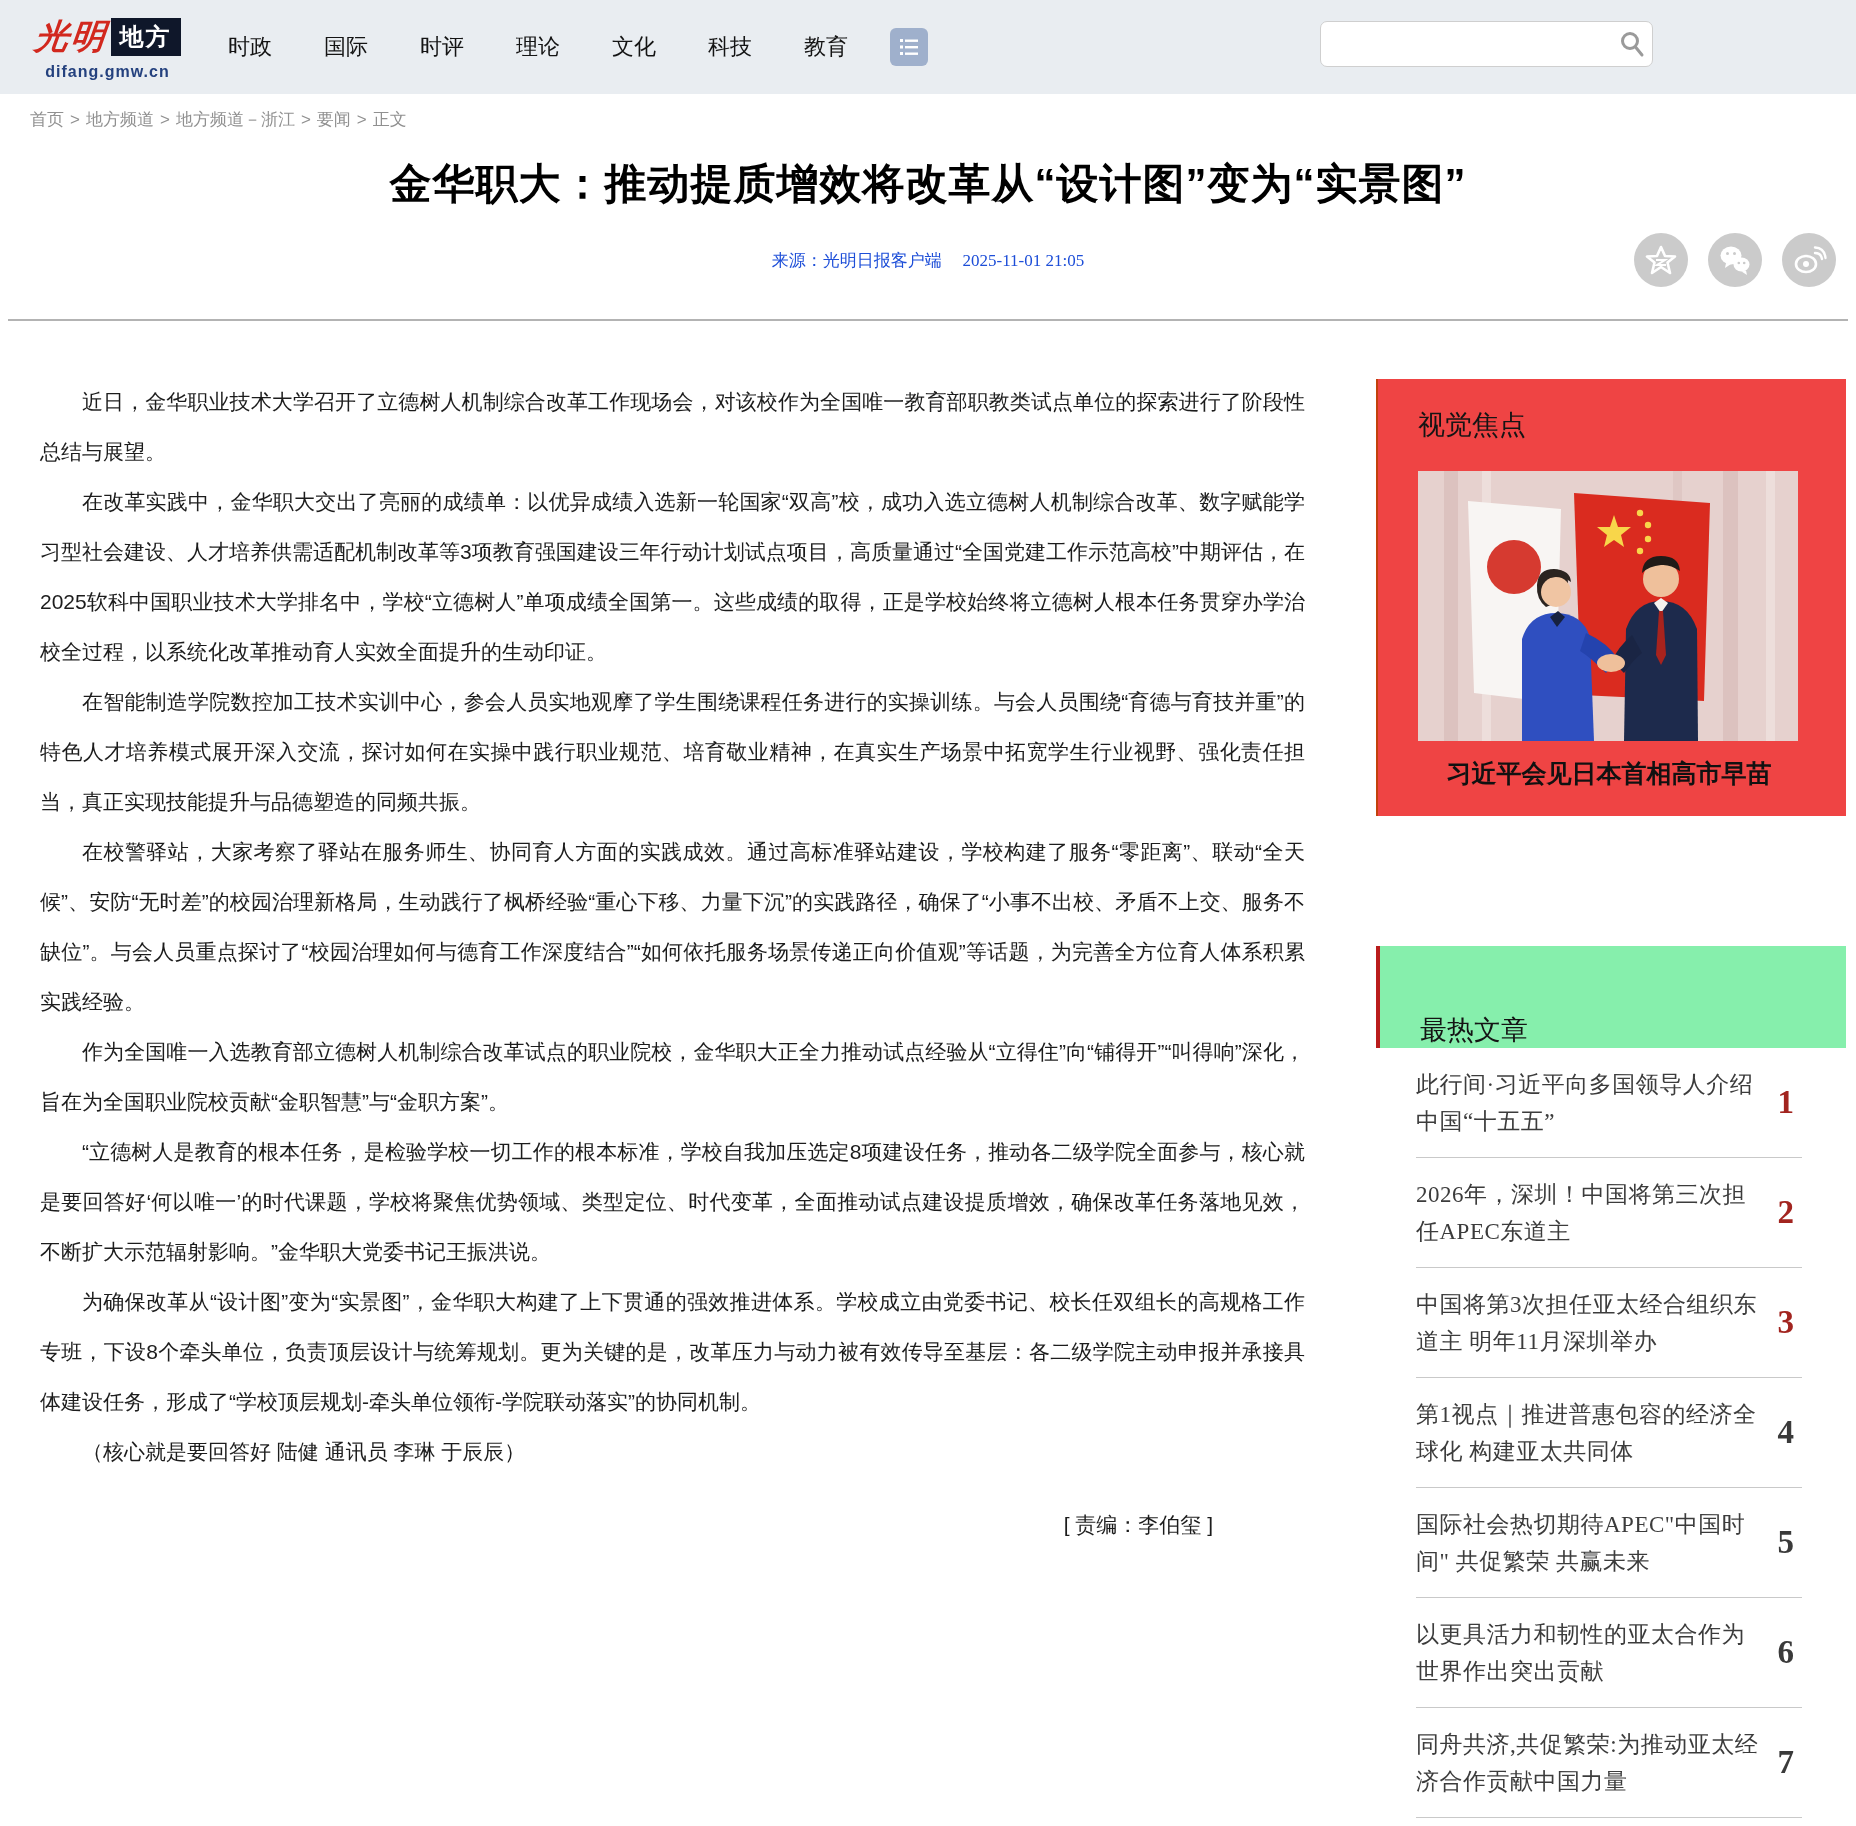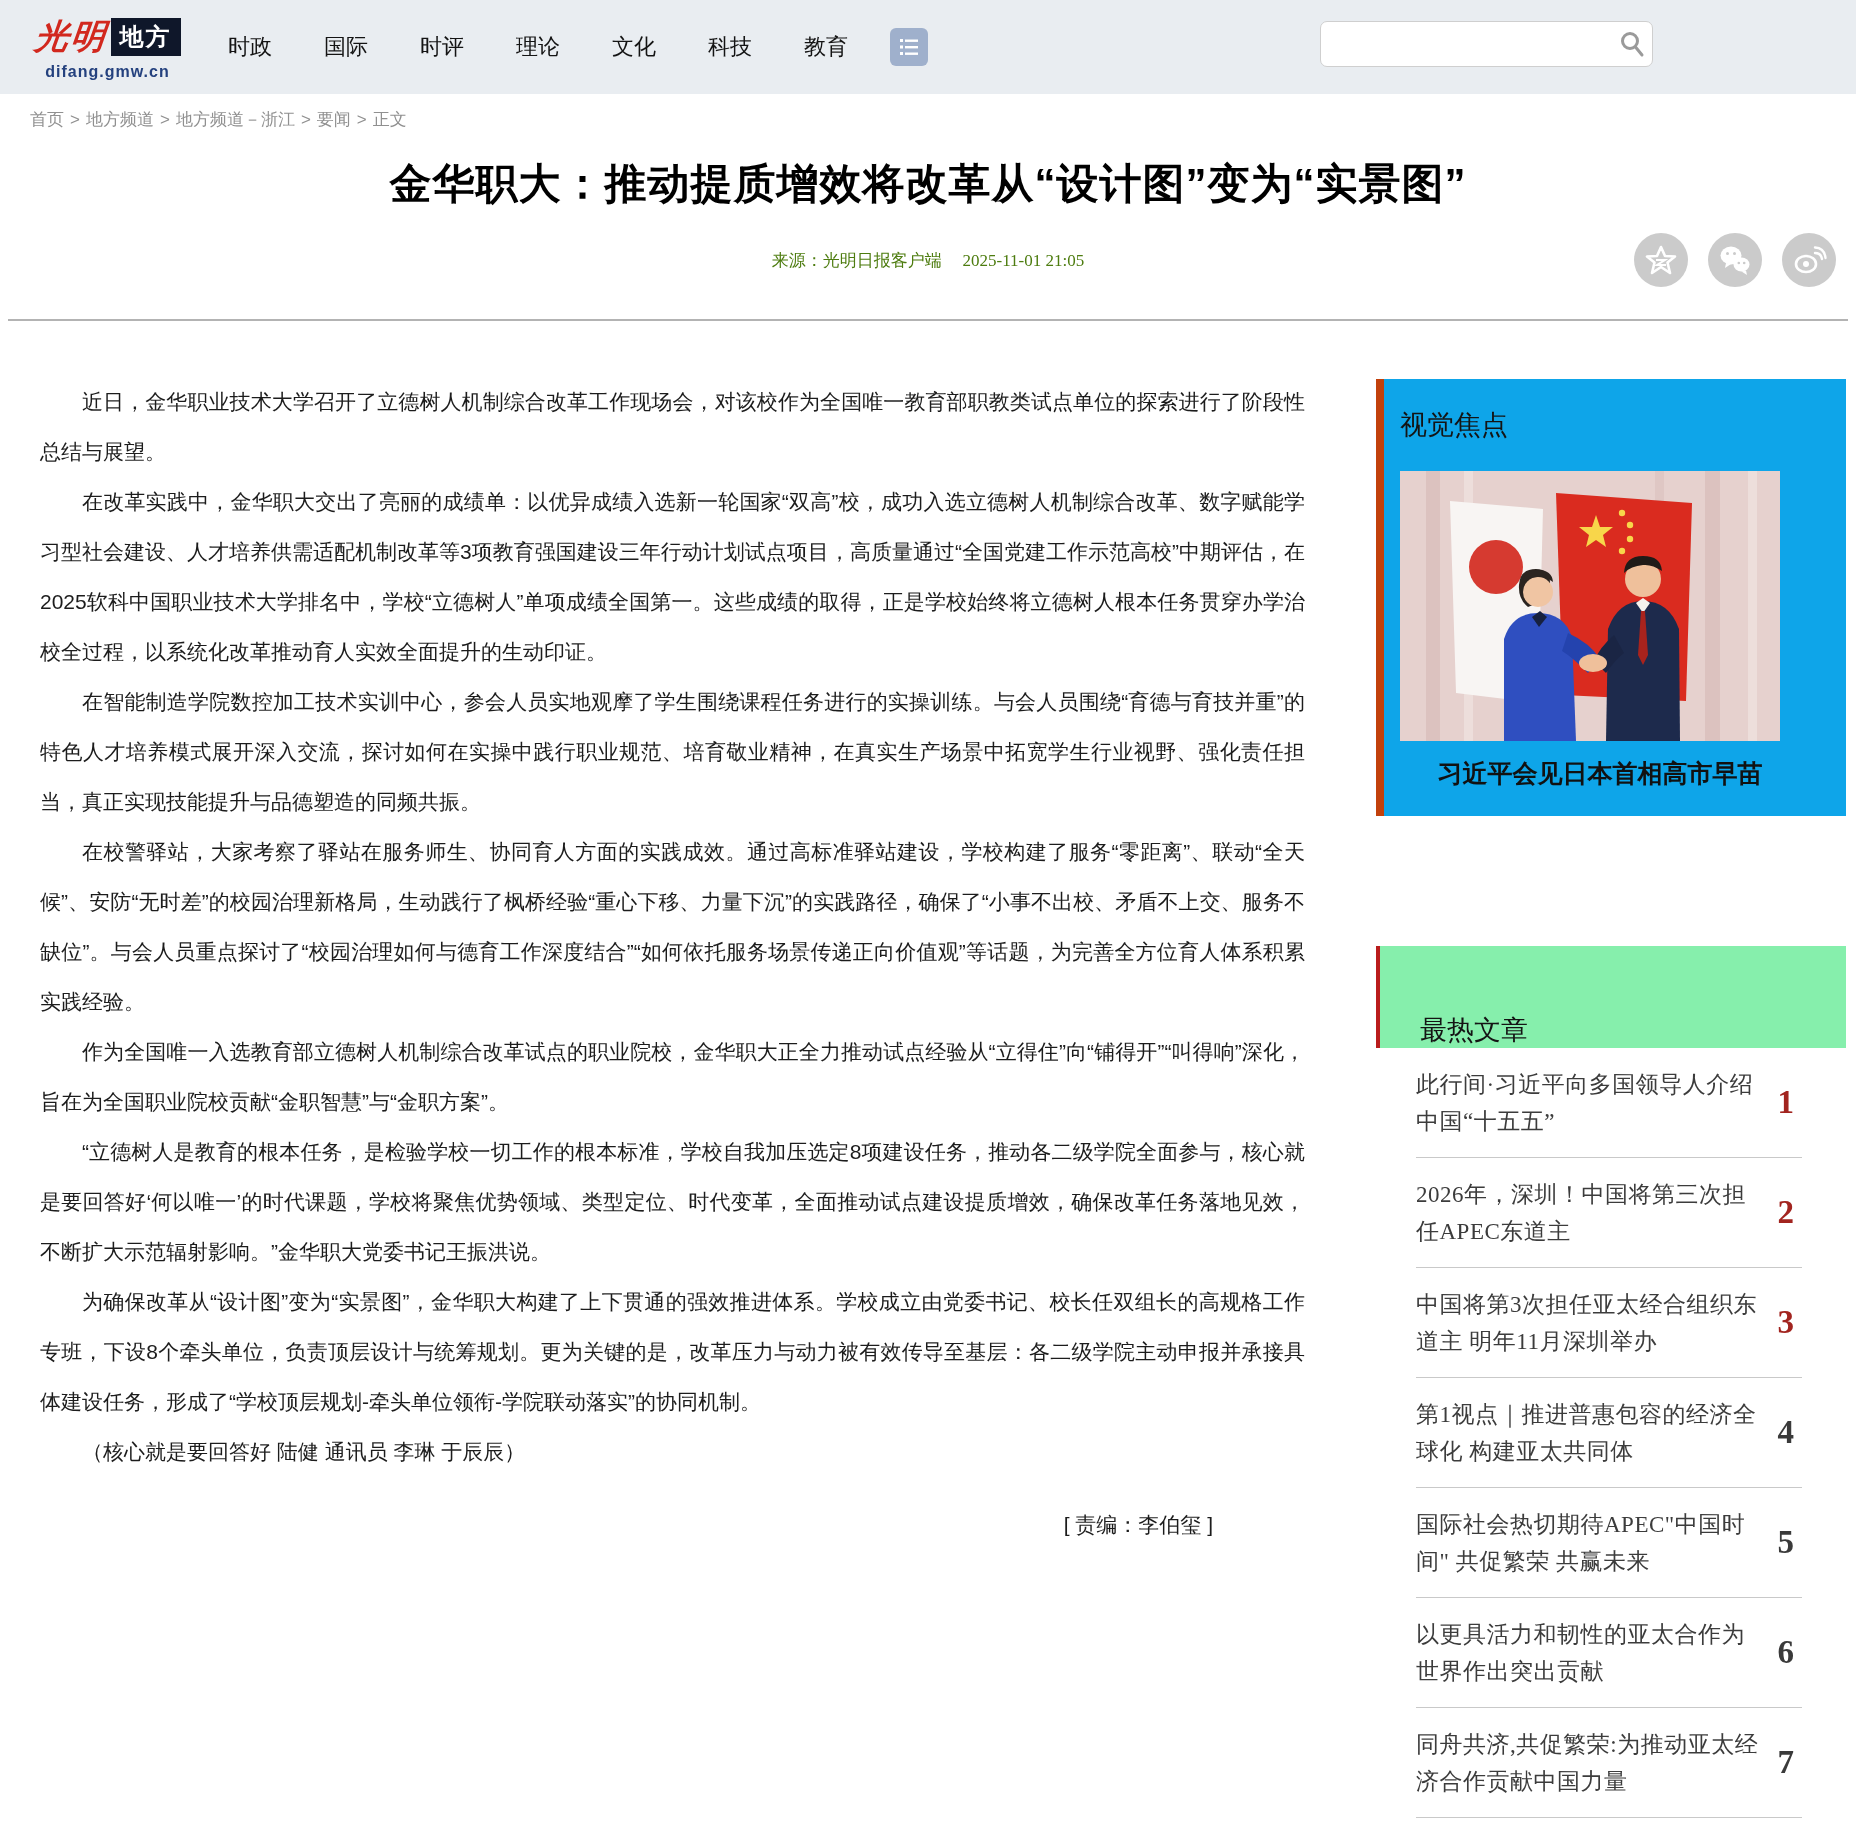--- a/index.html
+++ b/index.html
@@ -45,41 +45,41 @@
   
   .breadcrumb{ padding:14px 0 8px 30px; font-size:17px; color:#909090; }
   .breadcrumb span.crumb{ cursor:pointer; }
   .breadcrumb span.crumb:not(.last)::after{ content:">"; margin:0 6px; color:#909090; }
   
   .article-title{
     text-align:center; font-size:42px; font-weight:700; color:#000;
     margin-top:18px; line-height:54px; letter-spacing:1px;
   }
   .meta-row{ position:relative; height:74px; margin-top:26px; }
-  .meta-src{ text-align:center; font-size:17px; color:#4d7c0f; padding-top:10px; }
+  .meta-src{ text-align:center; font-size:17px; color:#1d4ed8; padding-top:10px; }
   .meta-src .dt{ margin-left:16px; font-family:"Liberation Serif", serif; }
   .share-box{ position:absolute; right:20px; top:-6px; display:flex; gap:20px; }
   .share-circle{
     width:54px; height:54px; border-radius:50%; background:#cbcbcb;
     display:flex; align-items:center; justify-content:center; cursor:pointer;
   }
   .top-divider{ border:none; border-top:2px solid #b3b3b3; margin:6px 8px 0 8px; }
   
   .content{ display:flex; align-items:flex-start; }
   .article-col{ width:1305px; padding:56px 0 0 40px; }
   .article-col p{
     font-size:21px; line-height:50px; margin:0; text-indent:2em;
     color:#1c1c1c; text-align:justify;
   }
   .editor-line{ text-align:right; padding-right:92px; margin-top:34px; font-size:21px; color:#1c1c1c; }
   
   .sidebar{ width:470px; margin-left:auto; margin-right:10px; padding-top:58px; }
   .vf-box{
-    background:#0ea5e9; border-left:8px solid #c2410c;
-    padding:28px 46px 26px 16px;
+    background:#ef4444; border-left:2px solid #c2410c;
+    padding:28px 46px 26px 40px;
   }
   .vf-box h2{ margin:0; font-size:27px; font-weight:400; color:#141414; }
   .vf-photo{ margin-top:28px; width:380px; height:270px; display:block; cursor:pointer; }
   .vf-caption{
     margin-top:16px; text-align:center; font-size:25px; font-weight:700;
     color:#111; cursor:pointer;
   }
   .hot-head{
     margin-top:130px; background:#86efac; border-left:4px solid #b91c1c;
     height:102px; display:flex; align-items:flex-end; padding-left:40px;

